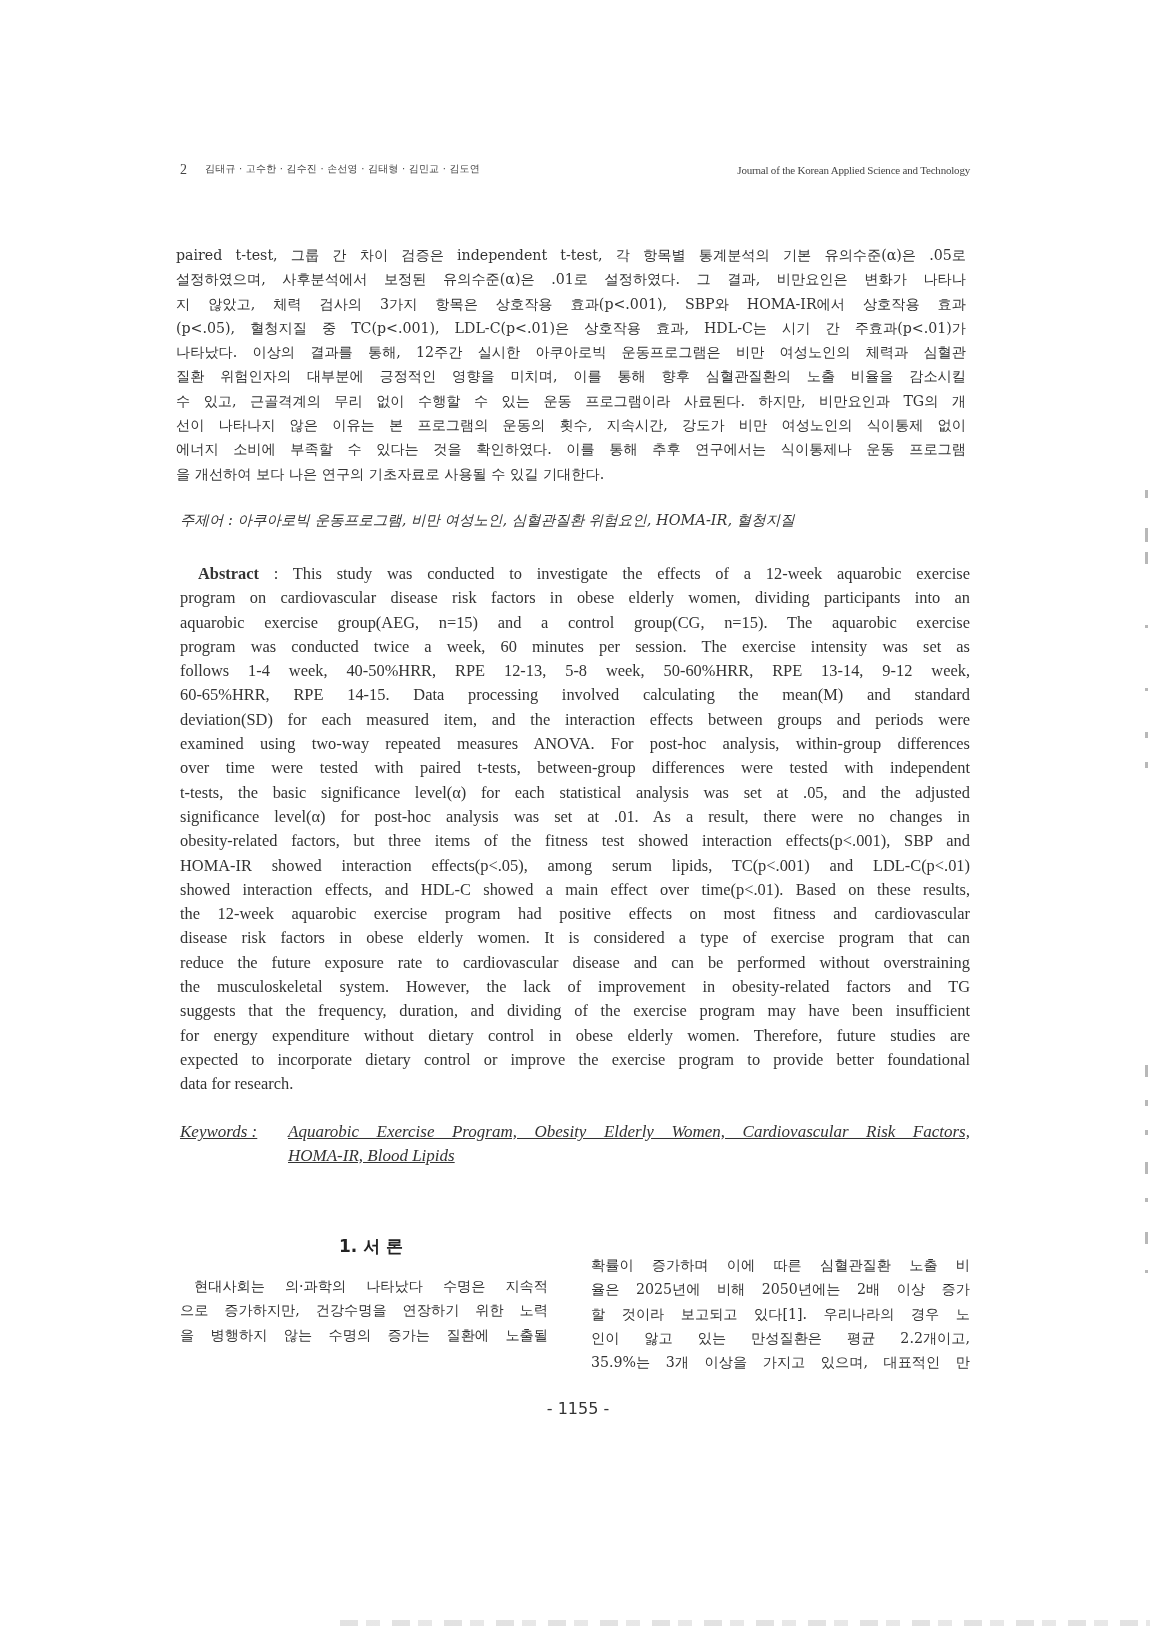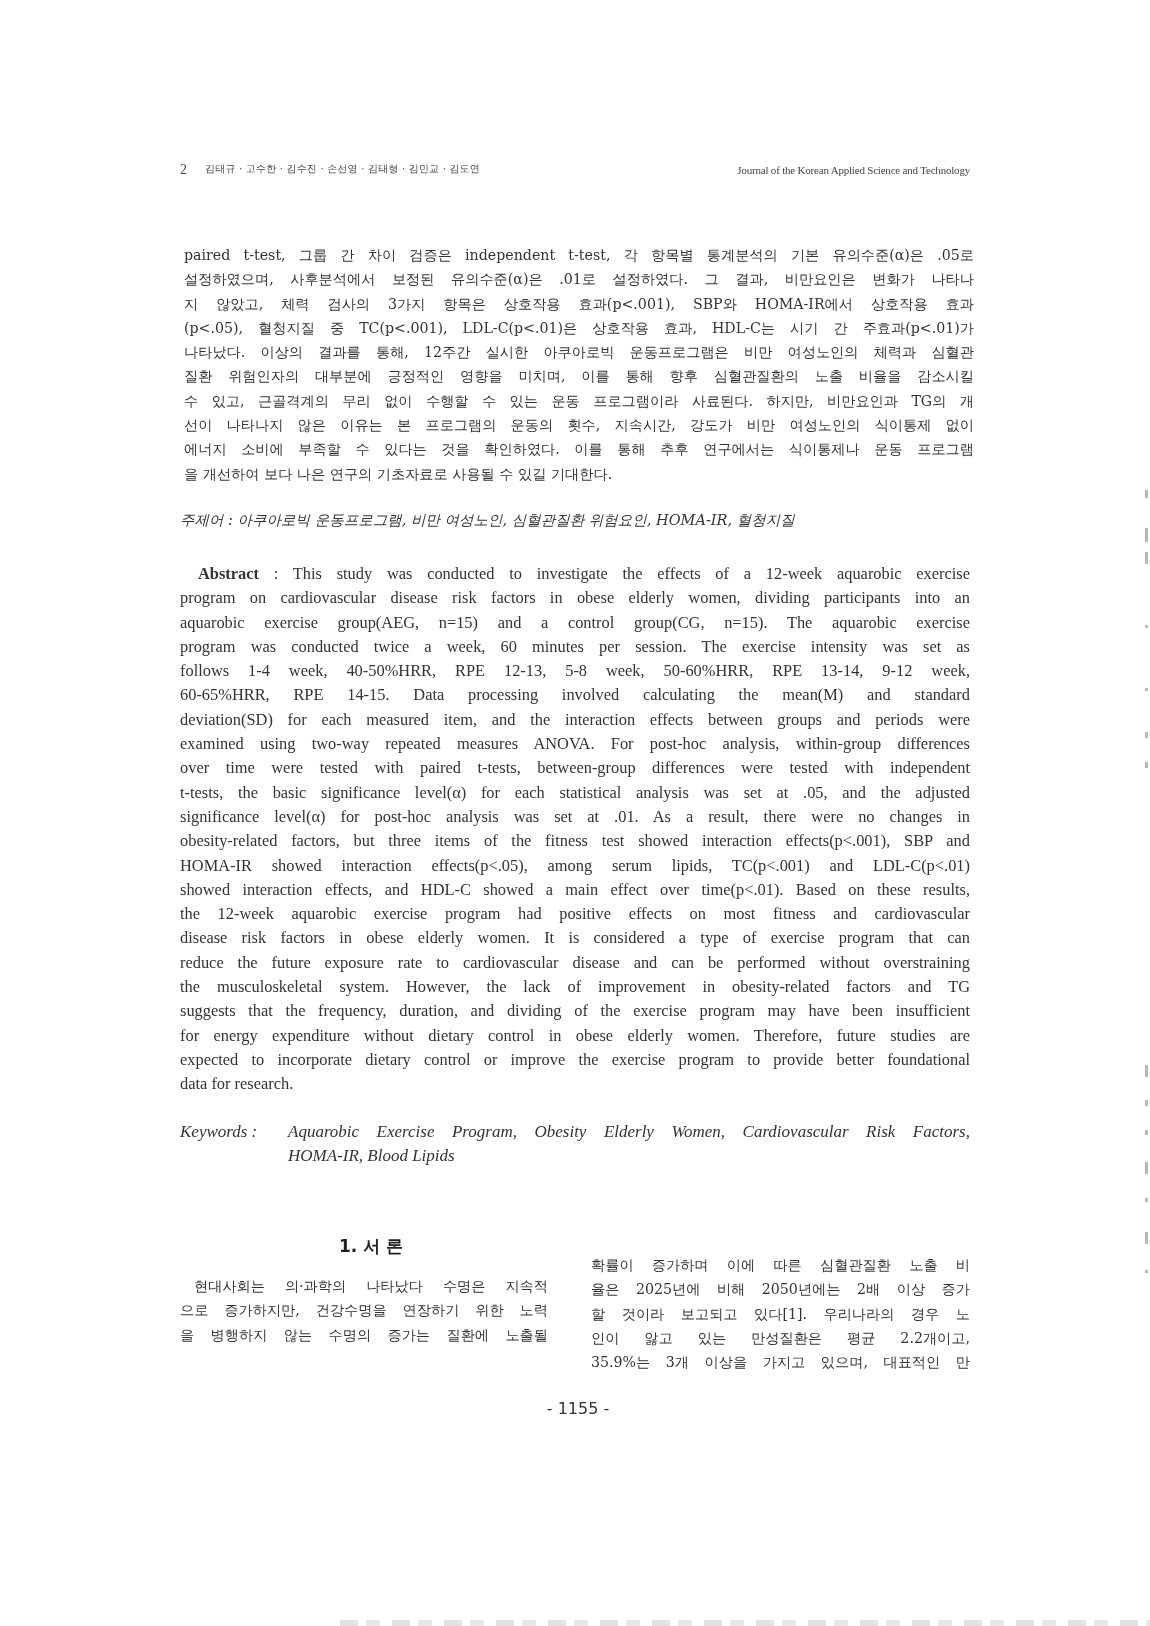--- a/index.html
+++ b/index.html
@@ -27,21 +27,21 @@
       justify-content: space-between;
       align-items: baseline;
     }
     .page-header .left { display: flex; gap: 18px; }
     .page-header .authors { font-family: "DejaVu Sans", sans-serif; font-size: 10px; letter-spacing: 0.2px; }
     .page-header .journal { font-size: 11px; letter-spacing: -0.2px; }
 
     .kr-abstract {
       position: absolute;
       top: 243px;
-      left: 184px;
+      left: 176px;
       width: 790px;
       font-family: "DejaVu Serif", serif;
       font-size: 14.2px;
       line-height: 24.3px;
       text-align: justify;
       color: #333;
     }
     .kr-abstract .line { display: block; text-align: justify; text-align-last: justify; white-space: nowrap; overflow: hidden; }
     .kr-abstract .line.last { text-align-last: left; }
 
@@ -75,22 +75,22 @@
       top: 1120px;
       left: 180px;
       width: 790px;
       font-family: "Liberation Serif", serif;
       font-style: italic;
       font-size: 17px;
       line-height: 24px;
       color: #333;
     }
     .en-keywords .row { display: flex; }
-    .en-keywords .kw-label { width: 108px; flex: none; }
-    .en-keywords .kw-text { flex: 1; text-align: justify; text-align-last: justify; }
+    .en-keywords .kw-label { width: 108px; flex: none; text-decoration: underline; }
+    .en-keywords .kw-text { flex: 1; text-align: justify; text-align-last: justify; text-decoration: underline; }
     .en-keywords .kw-text.last { text-align-last: left; }
 
     .col-left {
       position: absolute;
       top: 1235px;
       left: 180px;
       width: 368px;
     }
     .col-right {
       position: absolute;

